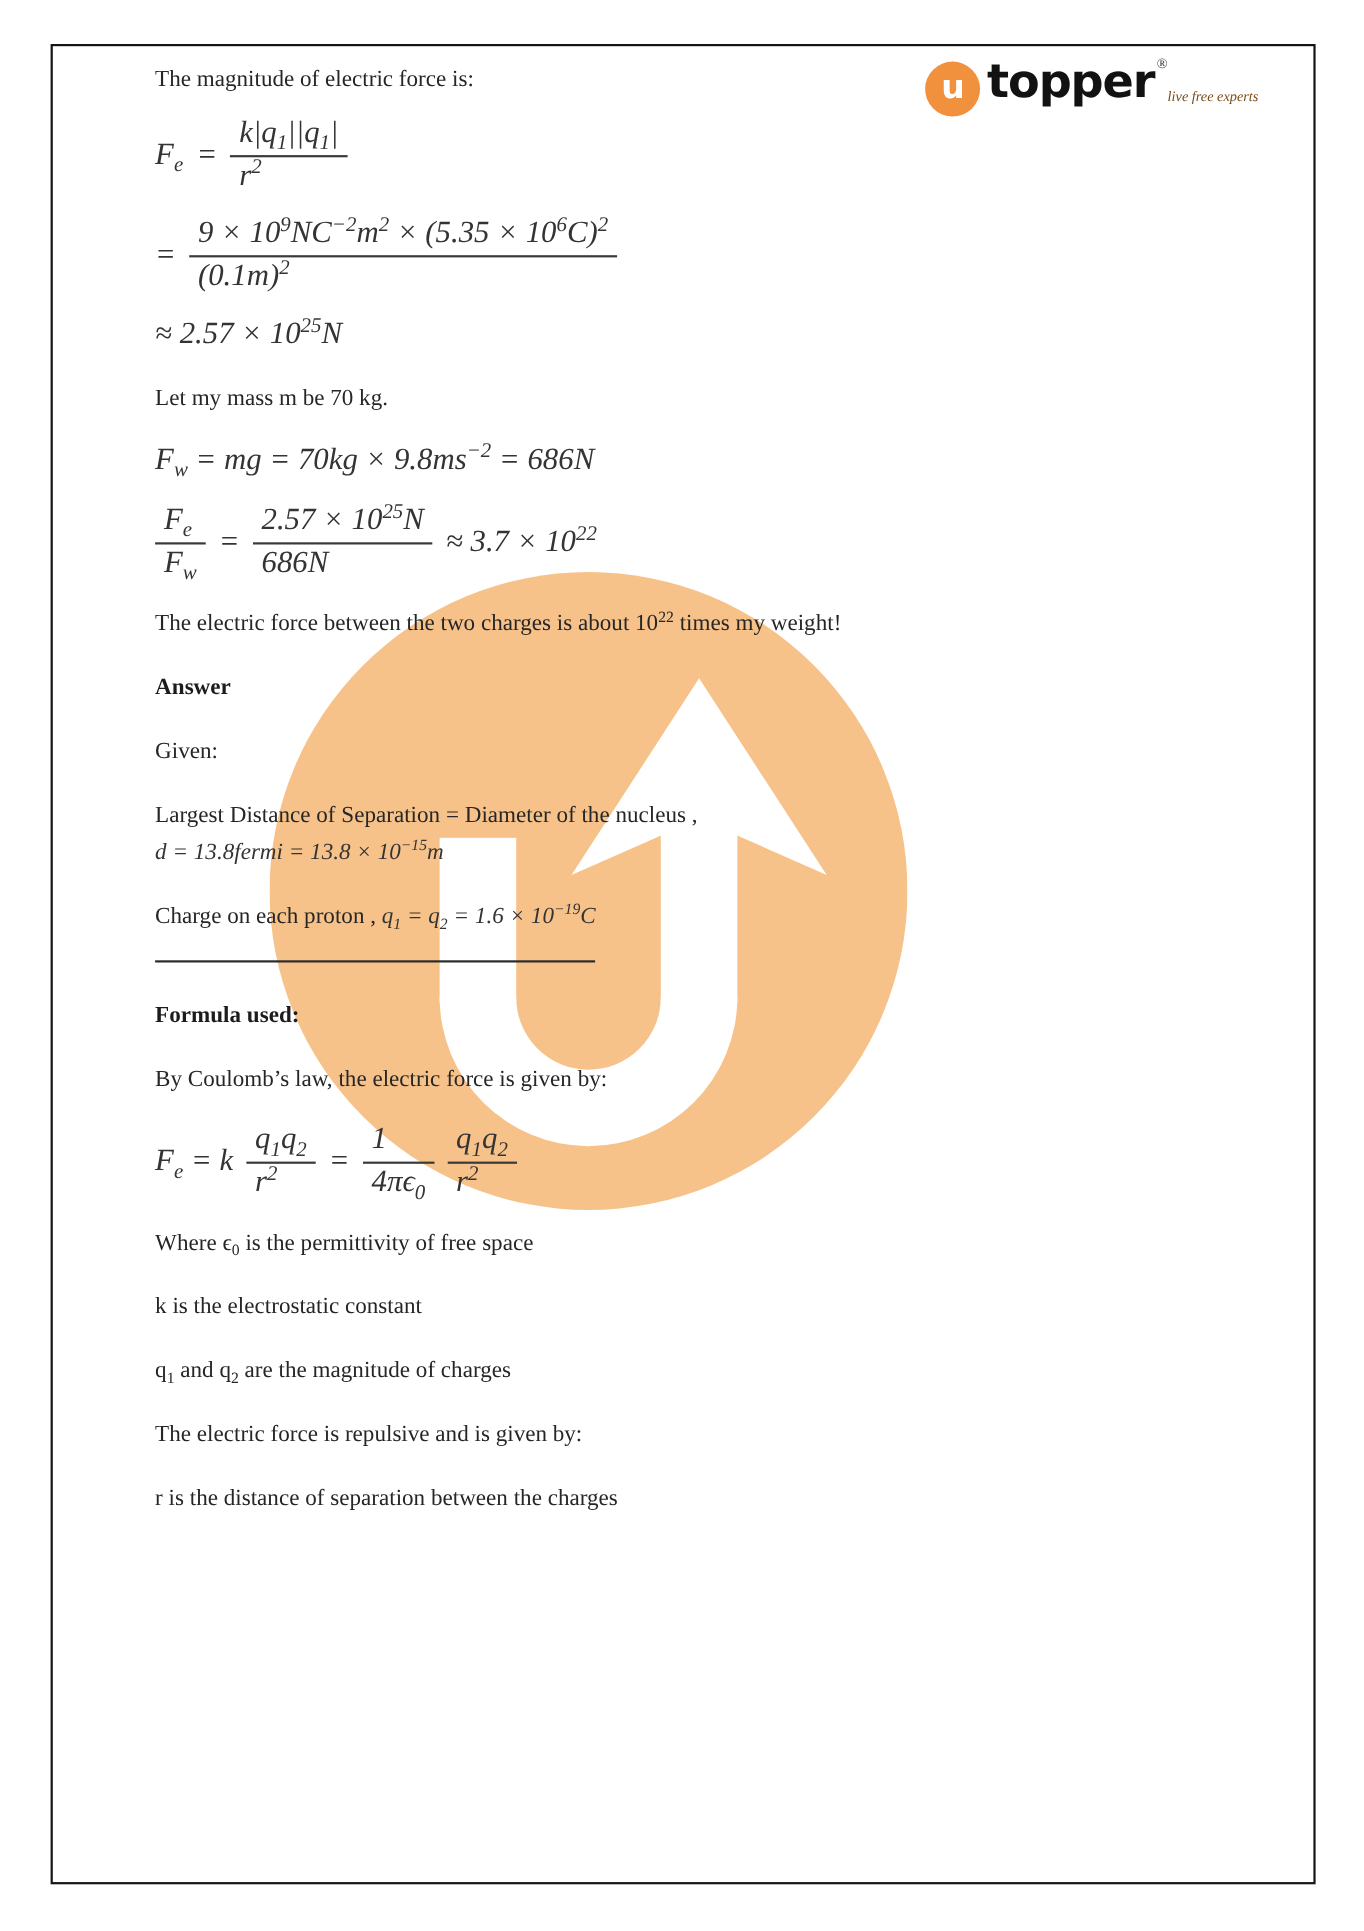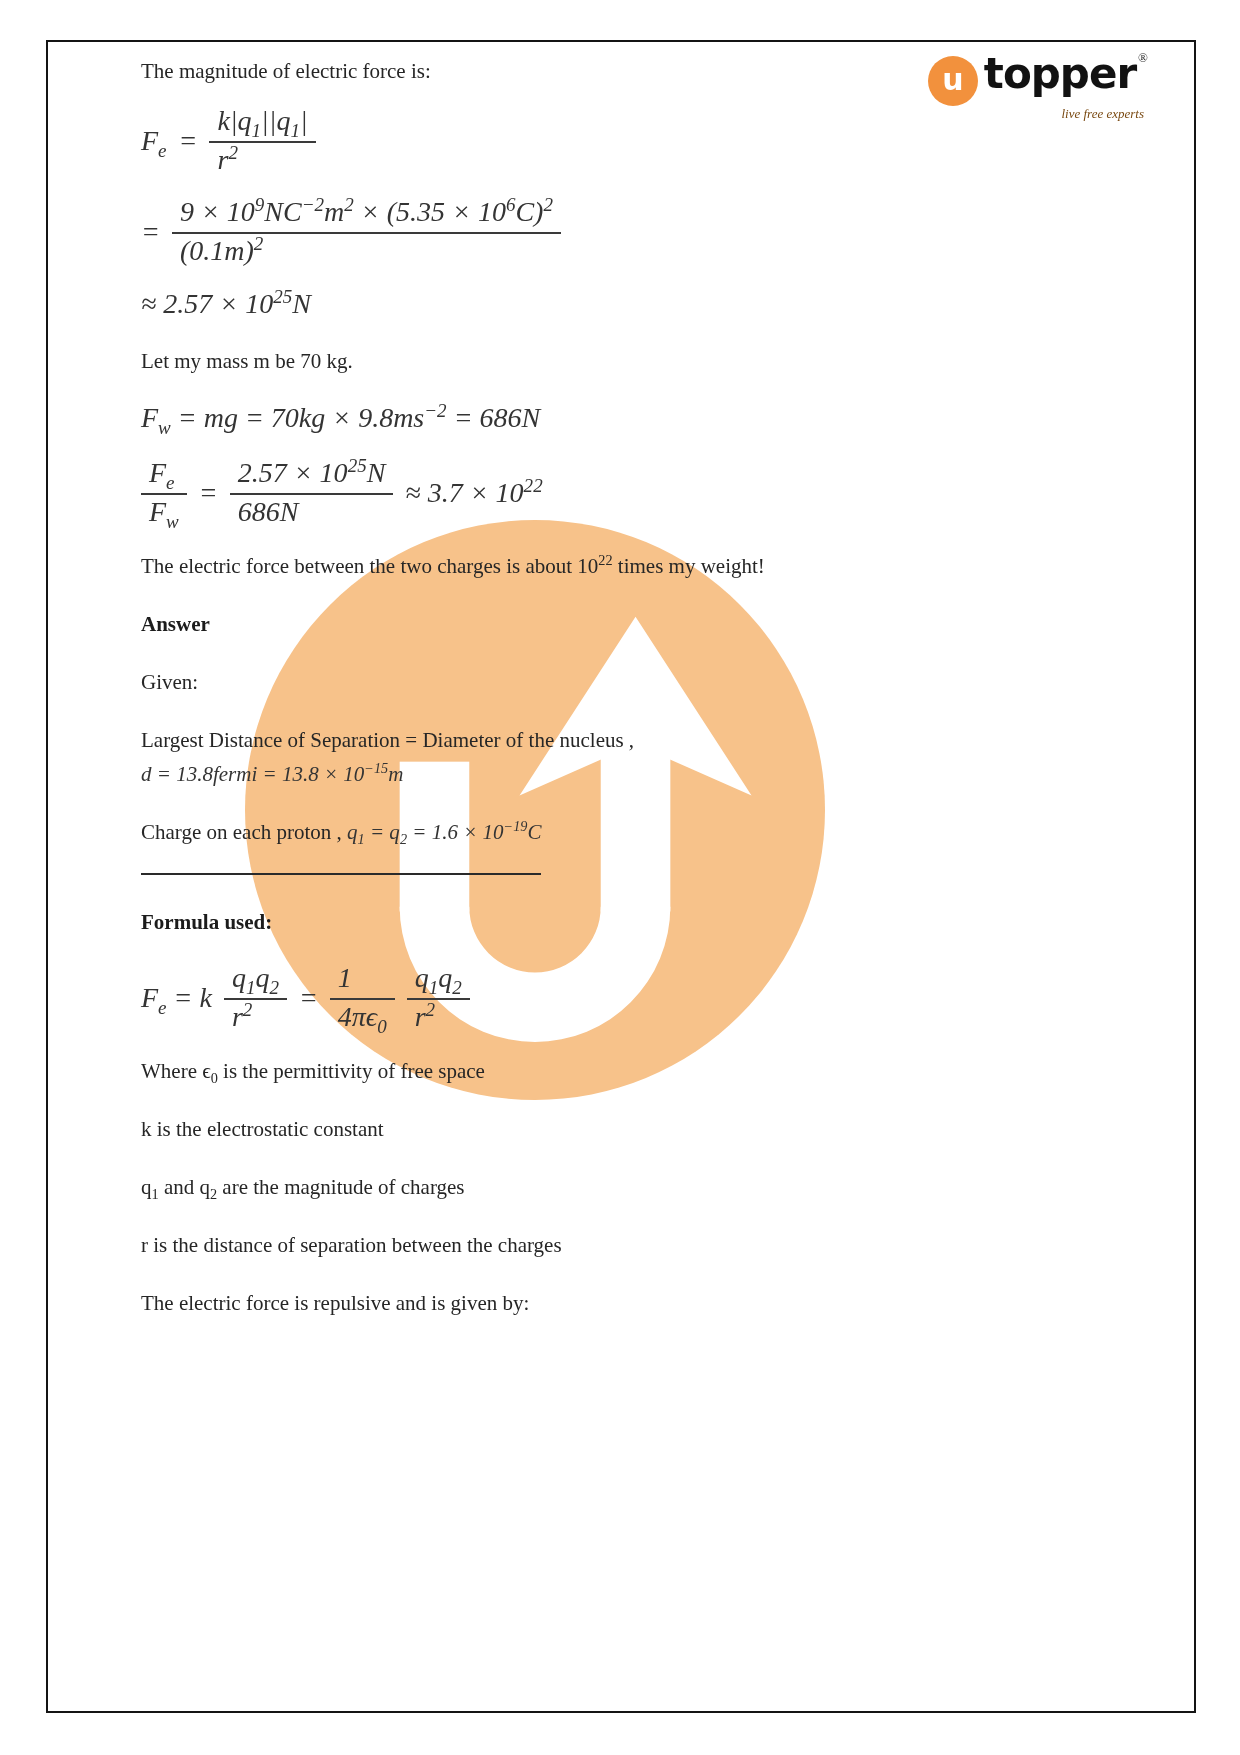--- a/index.html
+++ b/index.html
@@ -27,21 +27,21 @@
     position:absolute; top:52px; right:92px; z-index:2;
     display:flex; align-items:flex-start; gap:6px;
   }
   .brand-icon {
     width:50px; height:50px; border-radius:50%;
     background:#F2913D; color:#ffffff;
     font-family:"DejaVu Sans", sans-serif; font-weight:bold;
     font-size:30px; line-height:48px; text-align:center;
     margin-top:4px;
   }
-  .brand-text { display:flex; flex-direction:column; align-items:flex-end;gap:12px; }
+  .brand-text { display:flex; flex-direction:row; align-items:flex-end; }
   .brand-row { display:flex; align-items:flex-start; }
   .brand-name {
     font-family:"DejaVu Sans", sans-serif; font-weight:bold;
     font-size:42px; line-height:44px; color:#121212; letter-spacing:-1px;
   }
   .brand-reg { font-size:13px; color:#333; margin-left:2px; margin-top:-2px; }
   .brand-tagline {
     font-style:italic; font-size:13px; color:#7a4a12;
     margin-top:-2px; margin-right:4px;
   }
@@ -155,20 +155,21 @@
 
   <p>
     <span>Charge on each proton ,</span>
     <span class="math">q<sub>1</sub> = q<sub>2</sub> = 1.6 × 10<sup>−19</sup>C</span>
   </p>
 
   <div class="divider"></div>
 
   <p class="bold">Formula used:</p>
 
+  <p>By Coulomb’s law, the electric force is given by:</p>
 
   <div class="formula">
     <span>F<sub>e</sub> = k</span>
     <span class="frac">
       <span class="num">q<sub>1</sub>q<sub>2</sub></span>
       <span class="den">r<sup>2</sup></span>
     </span>
     <span>=</span>
     <span class="frac">
       <span class="num">1</span>
@@ -179,17 +180,17 @@
       <span class="den">r<sup>2</sup></span>
     </span>
   </div>
 
   <p>Where ϵ<sub>0</sub> is the permittivity of free space</p>
 
   <p>k is the electrostatic constant</p>
 
   <p>q<sub>1</sub> and q<sub>2</sub> are the magnitude of charges</p>
 
+  <p>The electric force is repulsive and is given by:</p>
+
   <p>r is the distance of separation between the charges</p>
-
-  <p>The electric force is repulsive and is given by:</p>
 
 </main>
 
 </body></html>

